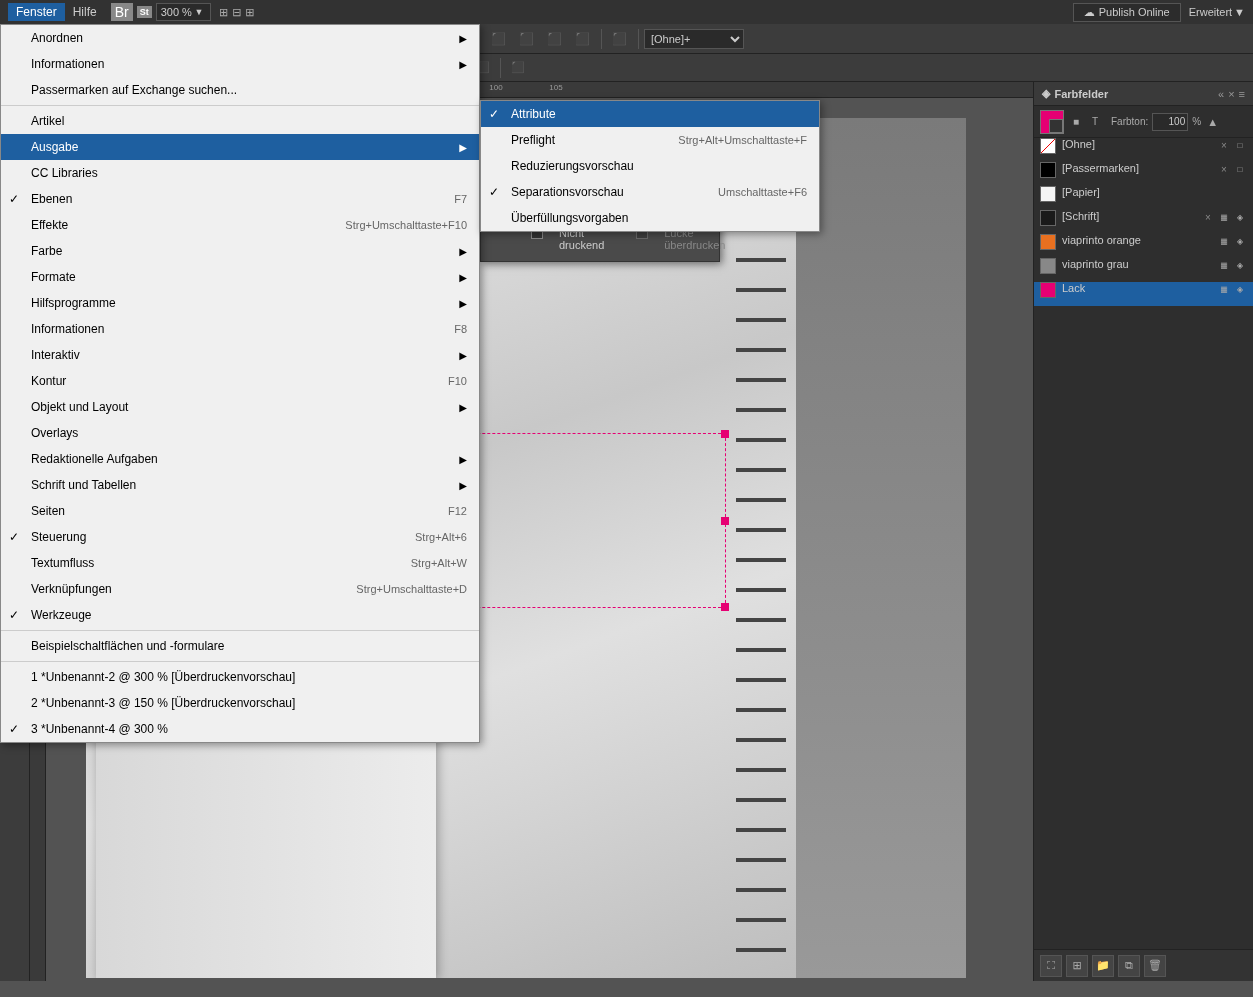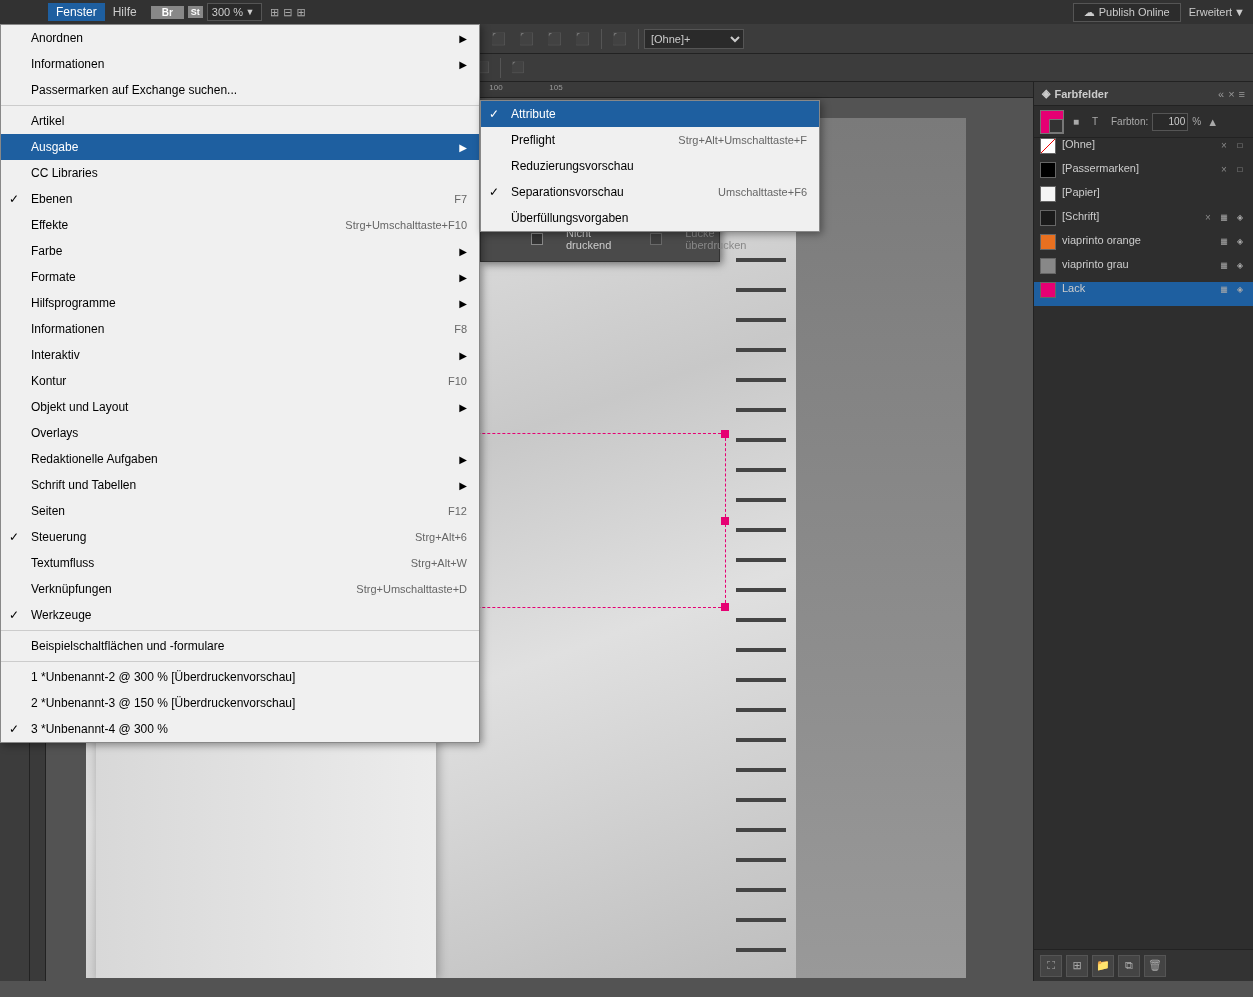--- a/index.html
+++ b/index.html
@@ -23,21 +23,21 @@
       color: #ccc;
       font-size: 12px;
       position: relative;
       z-index: 1000;
     }
     .menubar-item {
       padding: 2px 8px;
       cursor: pointer;
       white-space: nowrap;
     }
-    .menubar-item.active { background: #1e5fa0; color: #fff; margin-left: 40px; }
+    .menubar-item.active { background: #1e5fa0; color: #fff; }
     .menubar-right {
       margin-left: auto;
       display: flex;
       align-items: center;
       gap: 8px;
     }
     .publish-online-btn {
       background: #2c2c2c;
       border: 1px solid #555;
       color: #ccc;
@@ -479,22 +479,22 @@
       font-size: 11px;
     }
     .attr-panel-body {
       padding: 10px 10px;
       display: flex;
       flex-direction: column;
       gap: 8px;
     }
     .attr-row {
       display: flex;
-      align-items: center;
-      gap: 23px;
+      align-items: flex-start;
+      gap: 16px;
       padding-left: 40px;
     }
     .attr-checkbox {
       width: 12px;
       height: 12px;
       border: 1px solid #888;
       background: #333;
       flex-shrink: 0;
     }
     .attr-label {
@@ -568,21 +568,21 @@
     }
   </style>
 </head>
 <body>
 
 <div class="menubar">
   <span class="menubar-item active">Fenster</span>
   <span class="menubar-item">Hilfe</span>
   <div style="display:flex;align-items:center;margin-left:6px;gap:4px;">
 
-    <span style="background:#888;color:#fff;font-size:10px;padding:1px 11px;font-weight:bold;">Br</span>
+    <span style="background:#888;color:#fff;font-size:14px;padding:1px 4px;font-weight:normal;">Br</span>
     <span style="background:#888;color:#fff;font-size:9px;padding:1px 3px;font-weight:bold;">St</span>
     <div class="zoom-control">
       <span>300 %</span>
       <span class="zoom-arrow">▼</span>
     </div>
 
     <span style="color:#aaa;font-size:11px;margin-left:4px;">⊞</span>
     <span style="color:#aaa;font-size:11px;">⊟</span>
     <span style="color:#aaa;font-size:11px;">⊞</span>
   </div>

